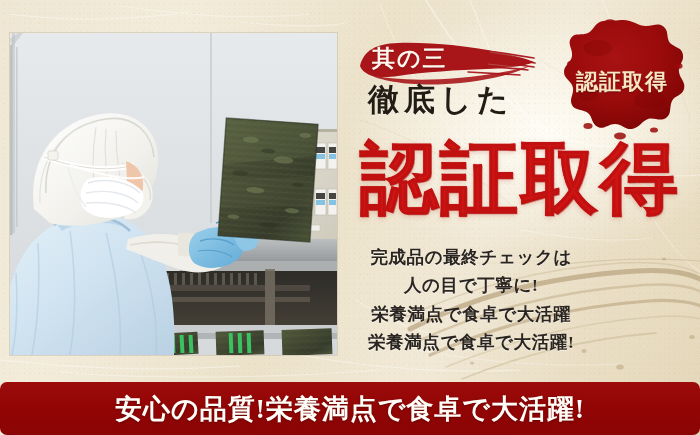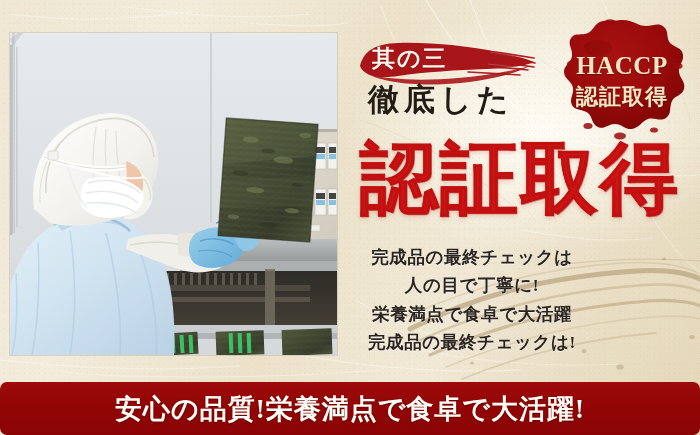--- a/index.html
+++ b/index.html
@@ -468,21 +468,21 @@
     </div>
 
     <div class="subtitle">徹底した</div>
 
     <div class="title">認証取得</div>
 
     <div class="body-copy">
       <div>完成品の最終チェックは</div>
       <div>人の目で丁寧に!</div>
       <div>栄養満点で食卓で大活躍</div>
-      <div>完成品の最終チェックは!</div>
+      <div>栄養満点で食卓で大活躍!</div>
     </div>
   </div>
 
   <div class="seal">
     <div class="blob">
       <svg viewBox="0 0 128 128">
         <defs>
           <radialGradient id="sealG" cx="42%" cy="34%" r="72%">
             <stop offset="0" stop-color="#a81212"></stop>
             <stop offset="55%" stop-color="#9a0b0b"></stop>
@@ -508,21 +508,20 @@
         </g>
 
         <g fill="#7d0404" opacity=".3">
           <ellipse cx="40" cy="30" rx="14" ry="8"></ellipse>
           <ellipse cx="92" cy="82" rx="16" ry="9"></ellipse>
           <ellipse cx="30" cy="76" rx="10" ry="7"></ellipse>
         </g>
       </svg>
     </div>
     <div class="seal-txt">
-      <div class="seal-main">HACCP</div>
       <div class="seal-sub">認証取得</div>
     </div>
   </div>
 
   <div class="banner">
     <span class="banner-text">安心の品質!栄養満点で食卓で大活躍!</span>
   </div>
 
 </div>
 

